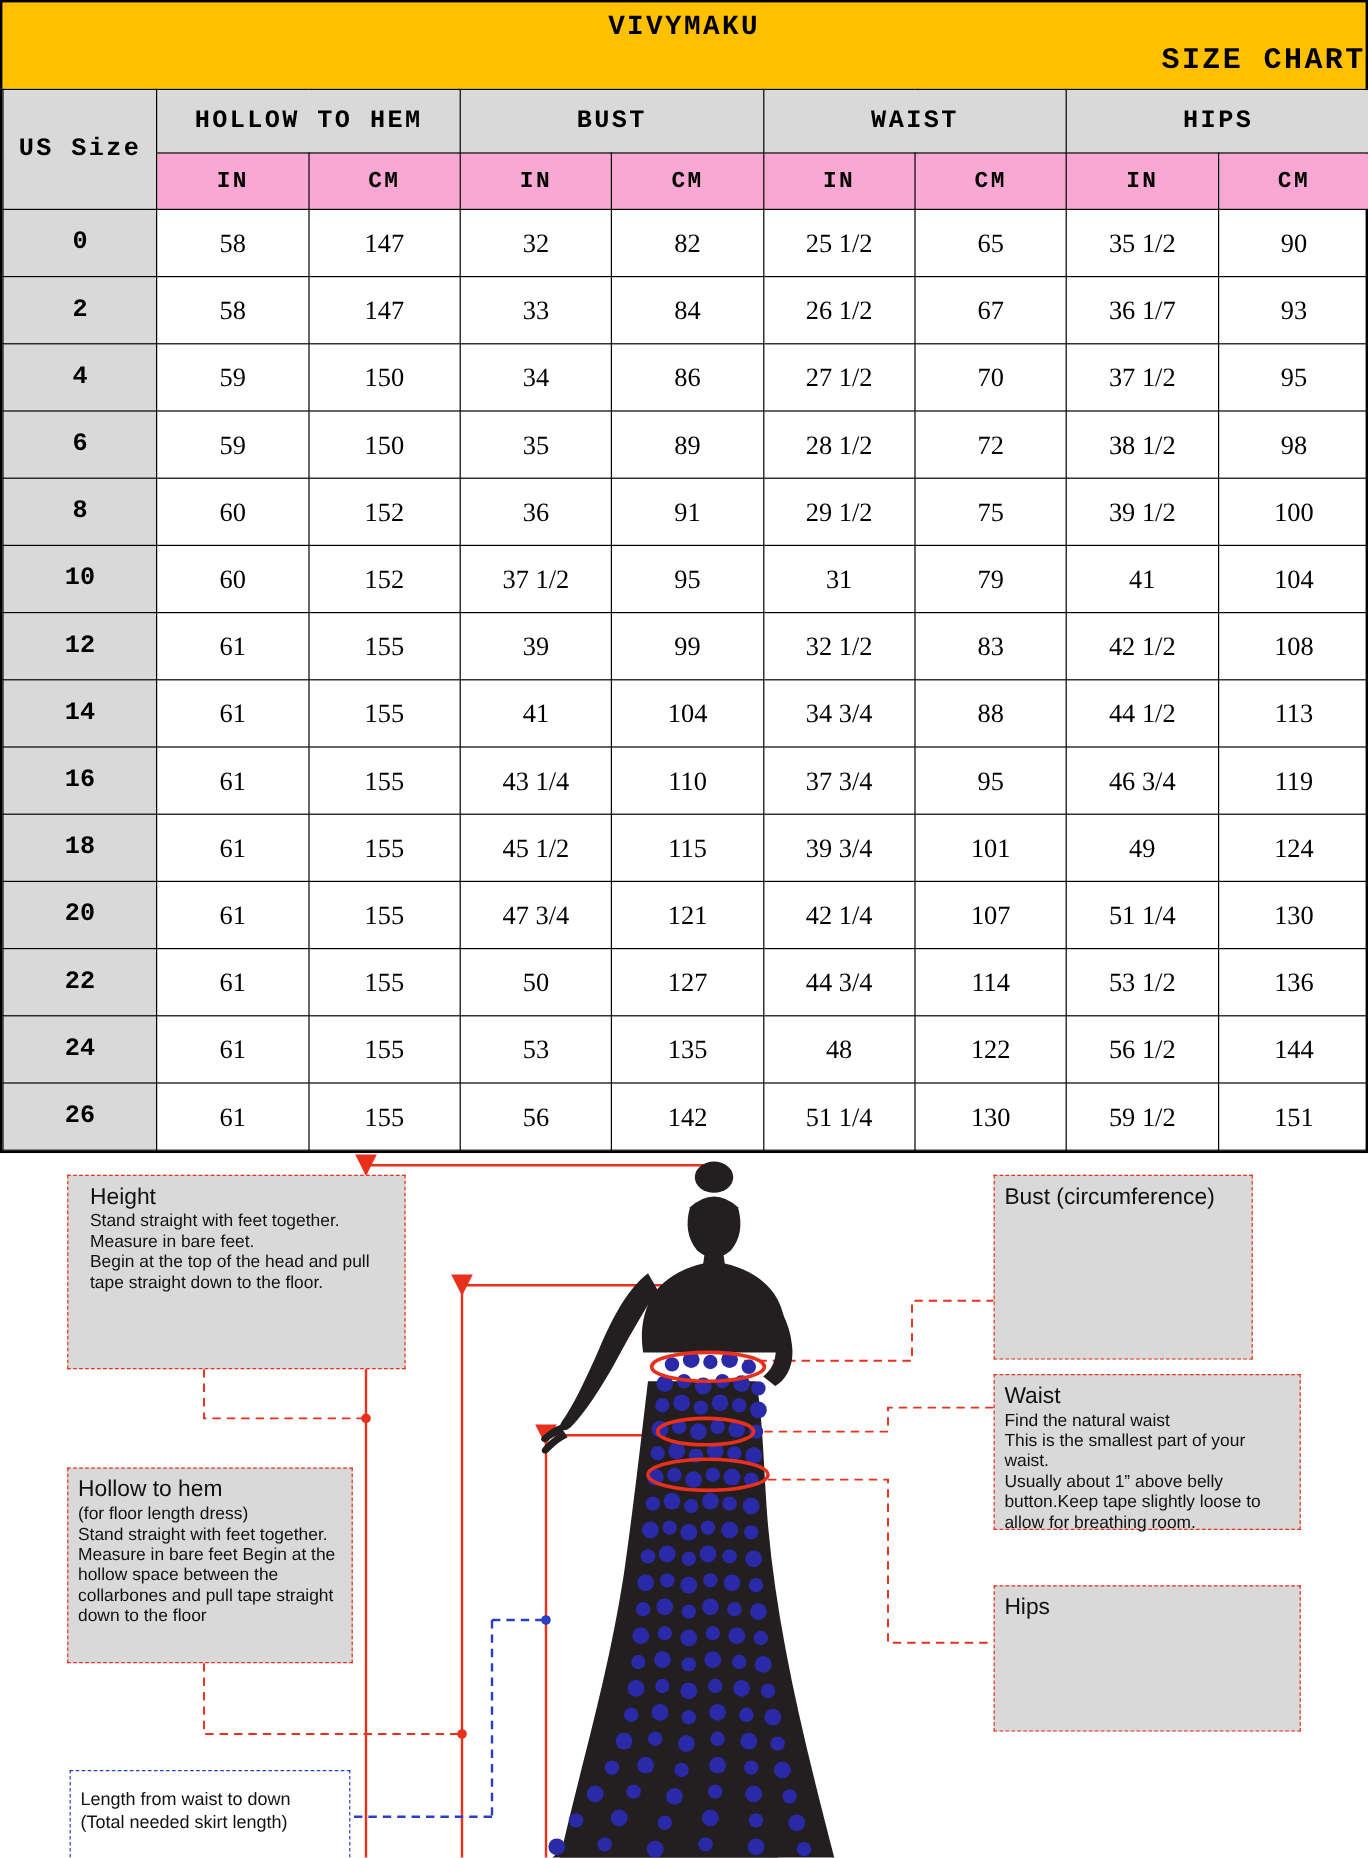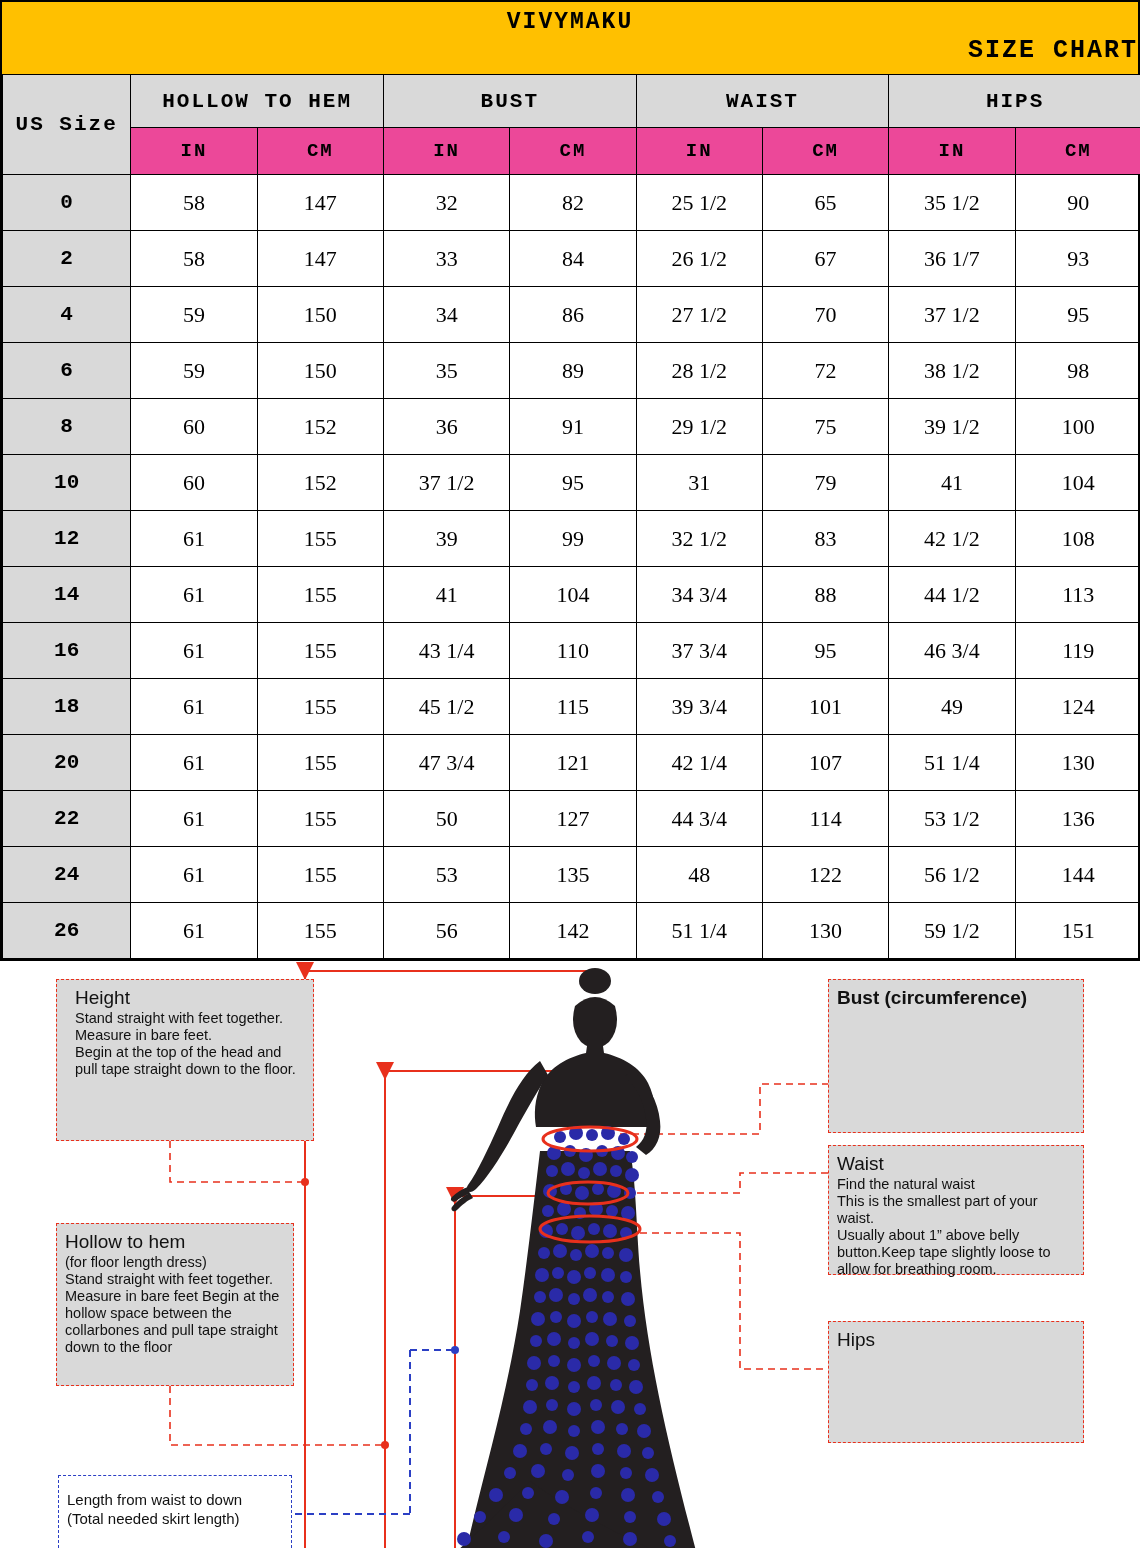--- a/index.html
+++ b/index.html
@@ -52,21 +52,21 @@
   table.size-chart th.group,
   table.size-chart th.ussize {
     background: #d9d9d9;
     font-family: "Liberation Mono", monospace;
     font-weight: bold;
     letter-spacing: 2px;
     font-size: 21px;
     height: 50px;
   }
   table.size-chart th.unit {
-    background: #ec4899;
+    background: #f9a8d4;
     font-family: "Liberation Mono", monospace;
     font-weight: bold;
     letter-spacing: 2px;
     font-size: 19px;
     height: 44px;
   }
   table.size-chart td.size {
     background: #d9d9d9;
     font-family: "Liberation Mono", monospace;
     font-weight: bold;
@@ -516,39 +516,39 @@
       <circle cx="164" cy="596" r="7"></circle>
         <circle cx="208" cy="598" r="6"></circle>
         <circle cx="252" cy="600" r="7"></circle>
     </g>
 
     <ellipse cx="170" cy="178" rx="47" ry="12" fill="none" stroke="#e8301c" stroke-width="3"></ellipse>
     <ellipse cx="168" cy="232" rx="40" ry="11" fill="none" stroke="#e8301c" stroke-width="3"></ellipse>
     <ellipse cx="170" cy="268" rx="50" ry="13" fill="none" stroke="#e8301c" stroke-width="3"></ellipse>
   </svg>
 
-  <div class="note" style="left:56px; top:18px; width:258px; height:162px;padding-left:18px;">
+  <div class="note" style="left:56px; top:18px; width:282px; height:162px;padding-left:18px;">
     <div class="title">Height</div>
     <div class="body">Stand straight with feet together.
 Measure in bare feet.
 Begin at the top of the head and pull tape straight down to the floor.</div>
   </div>
 
   <div class="note" style="left:56px; top:262px; width:238px; height:163px;">
     <div class="title">Hollow to hem</div>
     <div class="body">(for floor length dress)
 Stand straight with feet together. Measure in bare feet Begin at the hollow space between the collarbones and pull tape straight down to the floor</div>
   </div>
 
   <div class="note blue" style="left:58px; top:514px; width:234px; height:78px; padding-top:14px;">
     <div class="body">Length from waist to down
 (Total needed skirt length)</div>
   </div>
 
-  <div class="note" style="left:828px; top:18px; width:256px; height:154px;font-weight:bold;">
+  <div class="note" style="left:828px; top:18px; width:216px; height:154px;">
     <div class="title">Bust (circumference)</div>
   </div>
 
   <div class="note" style="left:828px; top:184px; width:256px; height:130px;">
     <div class="title">Waist</div>
     <div class="body">Find the natural waist
 This is the smallest part of your waist.
 Usually about 1” above belly button.Keep tape slightly loose to allow for breathing room.</div>
   </div>
 

